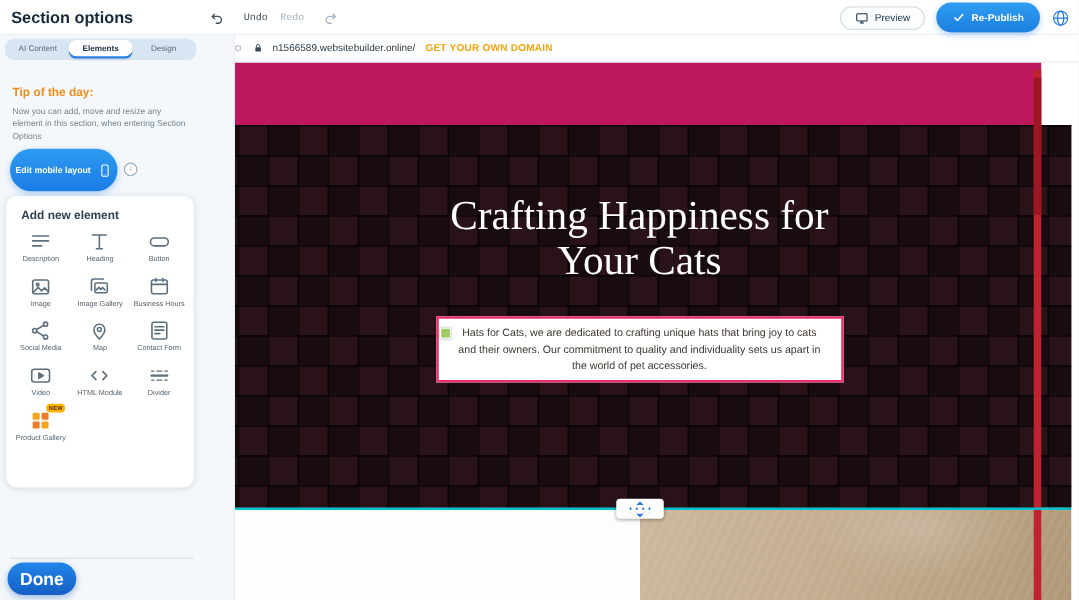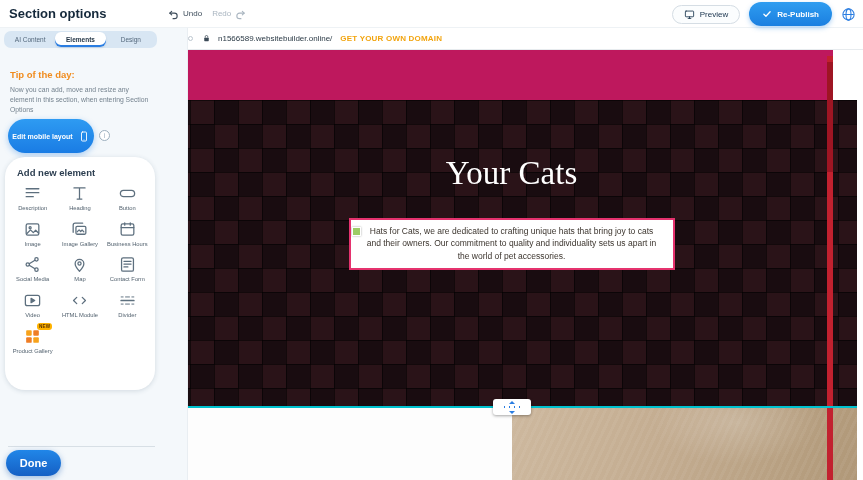--- a/index.html
+++ b/index.html
@@ -5,22 +5,22 @@
   * { margin:0; padding:0; box-sizing:border-box; }
   html,body { width:863px; height:480px; overflow:hidden; background:#fff;
     font-family:"Liberation Sans", sans-serif; }
   #stage { position:relative; width:863px; height:480px; background:#fff; }
 
   
   #topbar { position:absolute; left:0; top:0; width:863px; height:28px; background:#fff;
     border-bottom:1px solid #eef2f5; z-index:40; }
   .tb-title { position:absolute; left:9px; top:6px; font-size:13px; font-weight:700; color:#14283a; }
   .undo-redo { position:absolute; left:168px; top:0; height:28px; display:flex; align-items:center; gap:10px; }
-  .ur-btn { display:flex; gap:4px; background:none; border:none; font-size:8px;
-    color:#3f4e5c; cursor:pointer; font-family:Liberation Sans, sans-serif; }
+  .ur-btn { display:flex; align-items:center; gap:16px; background:none; border:none; font-size:8px;
+    color:#3f4e5c; cursor:pointer; font-family:Liberation Mono, monospace; }
   .ur-btn.disabled { color:#a9b5c0; }
   .tb-right { position:absolute; right:7px; top:0; height:28px; display:flex; align-items:center; gap:9px;justify-content:center; }
   .preview-btn { display:flex; align-items:center; gap:5px; height:19px; padding:0 11px; border-radius:11px;
     background:#fbfdfe; border:1px solid #d5dde4; font-size:8px; color:#15304a; font-family:inherit; cursor:pointer; }
   .republish-btn { display:flex; align-items:center; gap:5px; height:21px; padding:12px 13px; border-radius:12px;
     background:linear-gradient(180deg,#2f9df0,#1b7fe0); border:none; font-size:8px; font-weight:700; color:#fff;
     font-family:inherit; cursor:pointer; box-shadow:0 2px 5px rgba(27,127,224,.35); }
   .globe-btn { background:none; border:none; cursor:pointer; display:flex; align-items:center; }
 
   
@@ -34,30 +34,30 @@
   .tip-title { position:absolute; left:10px; top:41px; font-size:9.5px; font-weight:700; color:#f08c1e; }
   .tip-body { position:absolute; left:10px; top:57px; width:142px; font-size:6.8px; line-height:1.45; color:#75838f; }
   .edit-mobile { position:absolute; left:8px; top:91px; width:86px; height:34px; border-radius:18px; border:none;
     background:linear-gradient(180deg,#2e9bf2,#1a7ce4); color:#fff; font-size:7px; font-weight:600;
     display:flex; align-items:center; justify-content:center; gap:5px; cursor:pointer; font-family:inherit;
     box-shadow:0 2px 6px rgba(26,124,228,.35); }
   .info-dot { position:absolute; left:99px; top:102px; width:11px; height:11px; border-radius:50%;
     border:1px solid #9db0bf; color:#9db0bf; font-size:7px; display:flex; align-items:center; justify-content:center;
     background:#fff; cursor:pointer; }
   .add-card { position:absolute; left:5px; top:129px; width:150px; height:233px; background:#fff;
-    border-radius:20px; box-shadow:0 1px 5px rgba(30,60,90,.16); }
+    border-radius:8px; box-shadow:0 1px 5px rgba(30,60,90,.16); }
   .add-title { padding:10px 0 4px 12px; font-size:9.5px; font-weight:600; color:#2c3e50; }
   .el-grid { display:grid; grid-template-columns:1fr 1fr 1fr; row-gap:8px; padding:2px 4px; }
   .el-item { position:relative; display:flex; flex-direction:column; align-items:center; gap:2px; cursor:pointer; }
   .el-item .lbl { font-size:5.8px; line-height:1.15; color:#53626f; text-align:center; max-width:42px; }
   .el-badge { position:absolute; top:-4px; right:4px; background:#ffb300; color:#5a3200; font-size:4.6px;
     font-weight:700; padding:1px 2px; border-radius:3px; letter-spacing:.2px; }
   .side-divider { position:absolute; left:8px; top:418px; width:147px; height:1px; background:#d7dfe5; }
   .done-btn { position:absolute; left:6px; top:422px; width:55px; height:26px; border-radius:14px; border:none;
-    background:linear-gradient(180deg,#2186e8,#155fc4); color:#fff; font-size:11px; font-weight:700;
+    background:linear-gradient(180deg,#2186e8,#155fc4); color:#fff; font-size:14px; font-weight:700;
     font-family:inherit; cursor:pointer; box-shadow:0 2px 6px rgba(20,90,180,.4); }
 
   
   #main { position:absolute; left:166px; top:28px; width:667px; height:452px; background:#be185d; }
   .browser-bar { position:absolute; left:0; top:0; width:697px; height:22px; background:#fff;
     border-bottom:1px solid #e7ebee; display:flex; align-items:center; padding:0 6px; gap:3px; }
   .win-dot { width:5px; height:5px; border-radius:50%; border:1px solid #bcc6cf; background:#fff; }
   .url-text { font-size:8px; color:#2b3a46; margin-left:4px; }
   .url-cta { font-size:8px; font-weight:700; color:#f2a40e; margin-left:5px; letter-spacing:.2px; cursor:pointer; }
 
@@ -314,20 +314,21 @@
           <path d="M8.5 10V7.5a3.5 3.5 0 0 1 7 0V10" fill="none" stroke="#3c4a57" stroke-width="2"></path>
           <rect x="6" y="10" width="12" height="9" rx="1.5" fill="#3c4a57"></rect>
         </svg>
       <span class="url-text">n1566589.websitebuilder.online/</span>
       <span class="url-cta">GET YOUR OWN DOMAIN</span>
     </div>
 
 
     <div class="hero">
       <div class="hero-title">
+          <div>Crafting Happiness for</div>
           <div>Your Cats</div>
         </div>
       <div class="hero-box">
         <div class="green-handle"></div>
         <span>Hats for Cats, we are dedicated to crafting unique hats that bring joy to cats and their owners. Our commitment to quality and individuality sets us apart in the world of pet accessories.</span>
       </div>
     </div>
 
     <div class="section-line"></div>
     <div class="section-handle">

